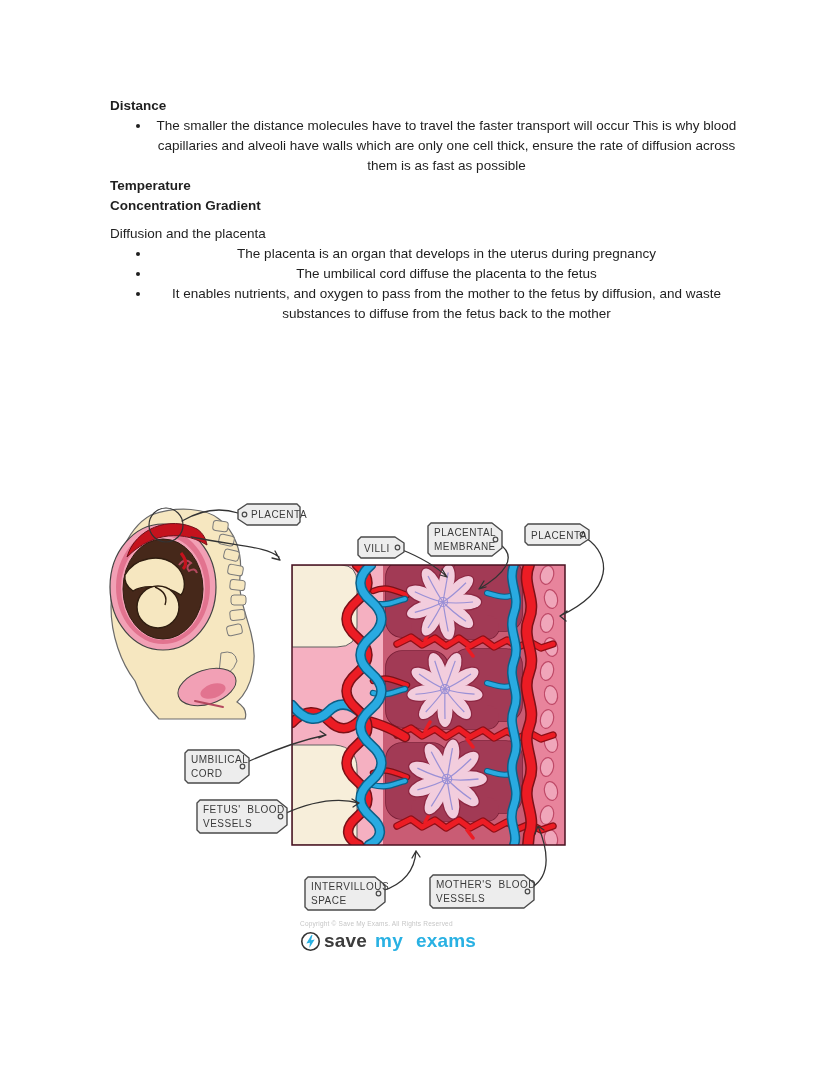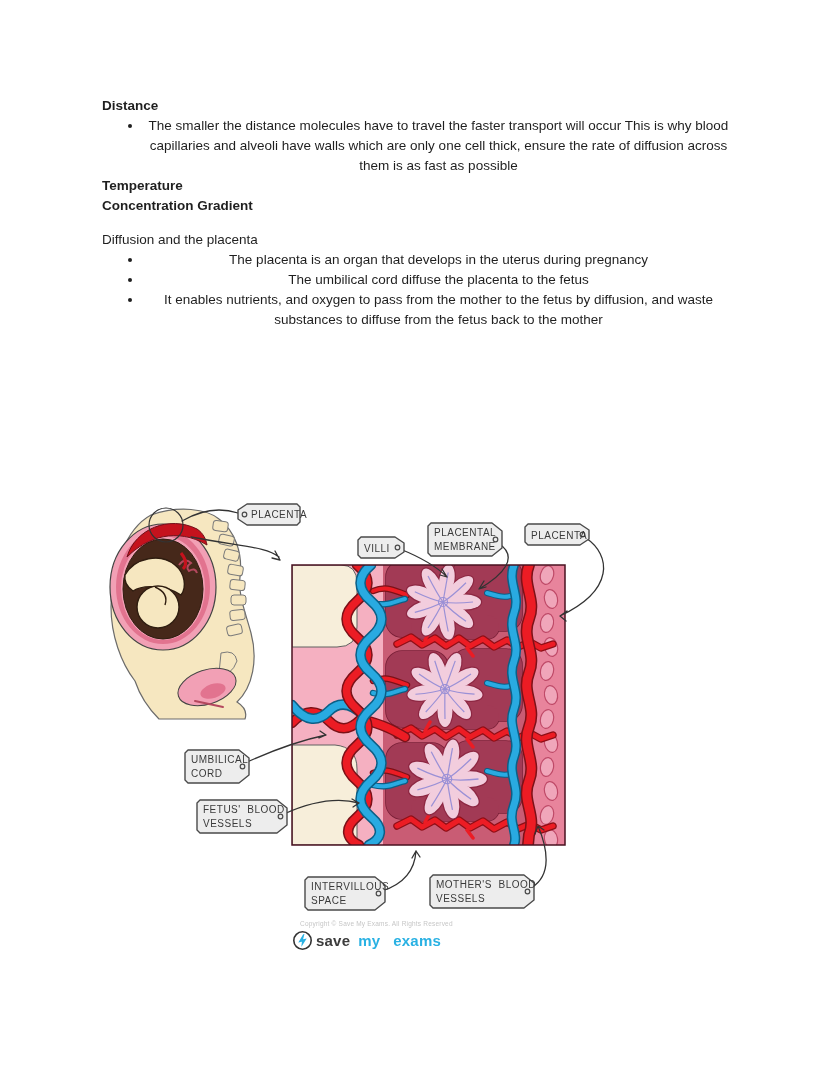--- a/index.html
+++ b/index.html
@@ -1,35 +1,35 @@
 <!DOCTYPE html>
 <html><head>
 <meta charset="utf-8">
 <style>
   html,body{margin:0;padding:0;background:#fff;}
   .page{position:relative;width:828px;height:1071px;background:#ffffff;overflow:hidden;
         font-family:"Liberation Sans",sans-serif;color:#1f1f1f;}
   
-  .text-block{position:absolute;left:102px;top:96px;width:632px;font-size:13.5px;line-height:20px;}
+  .text-block{position:absolute;left:110px;top:96px;width:632px;font-size:13.5px;line-height:20px;}
   .sec-heading{font-weight:bold;margin:0;}
   .sec-heading.regular{font-weight:normal;}
-  .sec-heading.gap{margin-top:14px;}
+  .sec-heading.gap{margin-top:8px;}
   .text-block ul{margin:0;padding:0 0 0 41px;list-style:disc;text-align:center;}
   .text-block li{margin:0;padding:0;}
   
   .diagram-svg{position:absolute;left:95px;top:495px;}
   .diagram-svg text{white-space:pre;}
   .tag-text{font-family:"Liberation Sans",sans-serif;font-size:10px;fill:#3a3a3a;letter-spacing:0.5px;}
   .tag-shape{fill:#ededed;stroke:#4a4a4a;stroke-width:1.4;stroke-linejoin:round;}
   .tag-hole{fill:#ededed;stroke:#4a4a4a;stroke-width:1.2;}
   .arrow{fill:none;stroke:#333;stroke-width:1.3;stroke-linecap:round;}
   
   .copyright{position:absolute;left:300px;top:920px;font-size:6.5px;color:#c6c6c6;letter-spacing:0.2px;}
-  .logo{position:absolute;left:292px;top:930px;display:flex;align-items:center;gap:3px;
-        font-weight:bold;font-size:15px;letter-spacing:0.2px;}
+  .logo{position:absolute;left:300px;top:930px;display:flex;align-items:center;gap:3px;
+        font-weight:bold;font-size:19px;letter-spacing:0.2px;}
   .logo .w-save{color:#3c3c3c;}
   .logo .w-my{color:#29b1e3;margin-left:5px;}
   .logo .w-exams{color:#29b1e3;margin-left:10px;}
 </style>
 </head>
 <body>
 
 <div class="page">
 
   <div class="text-block" id="sections">

